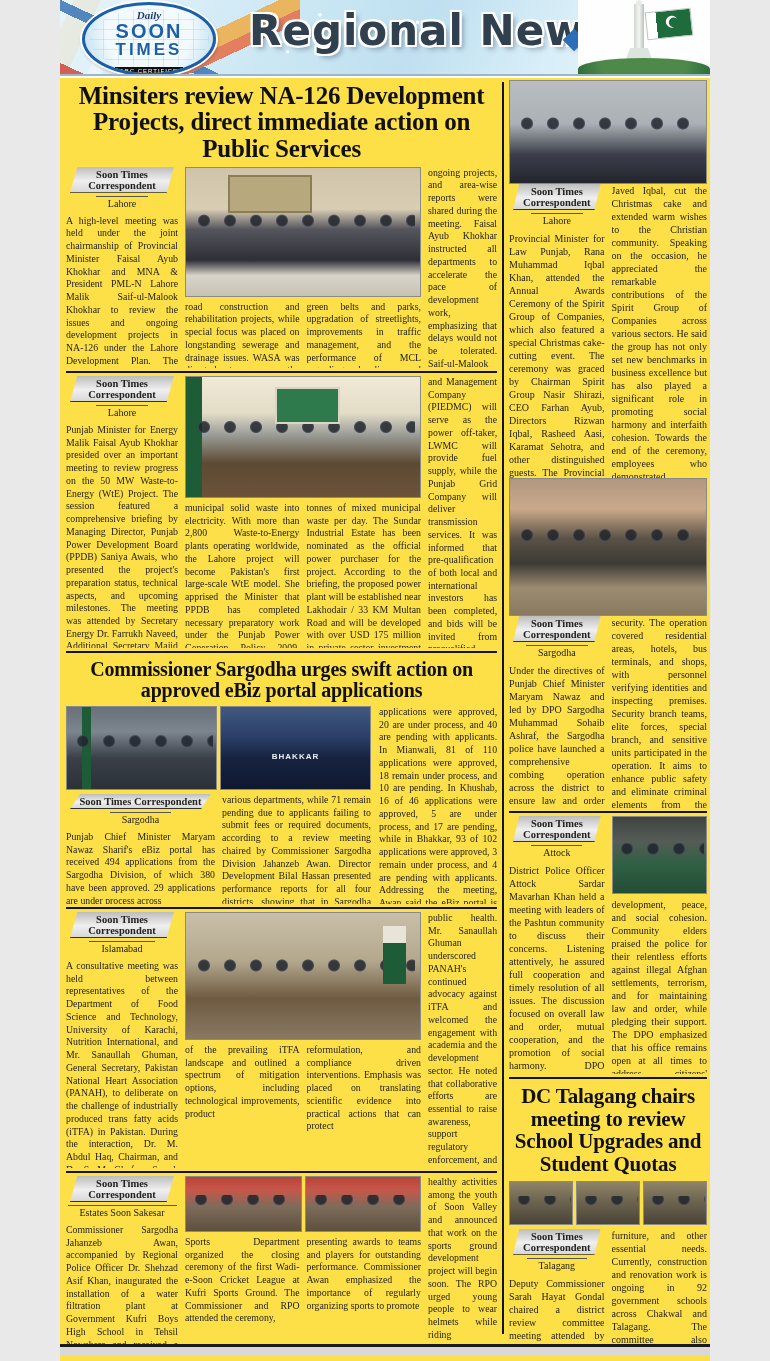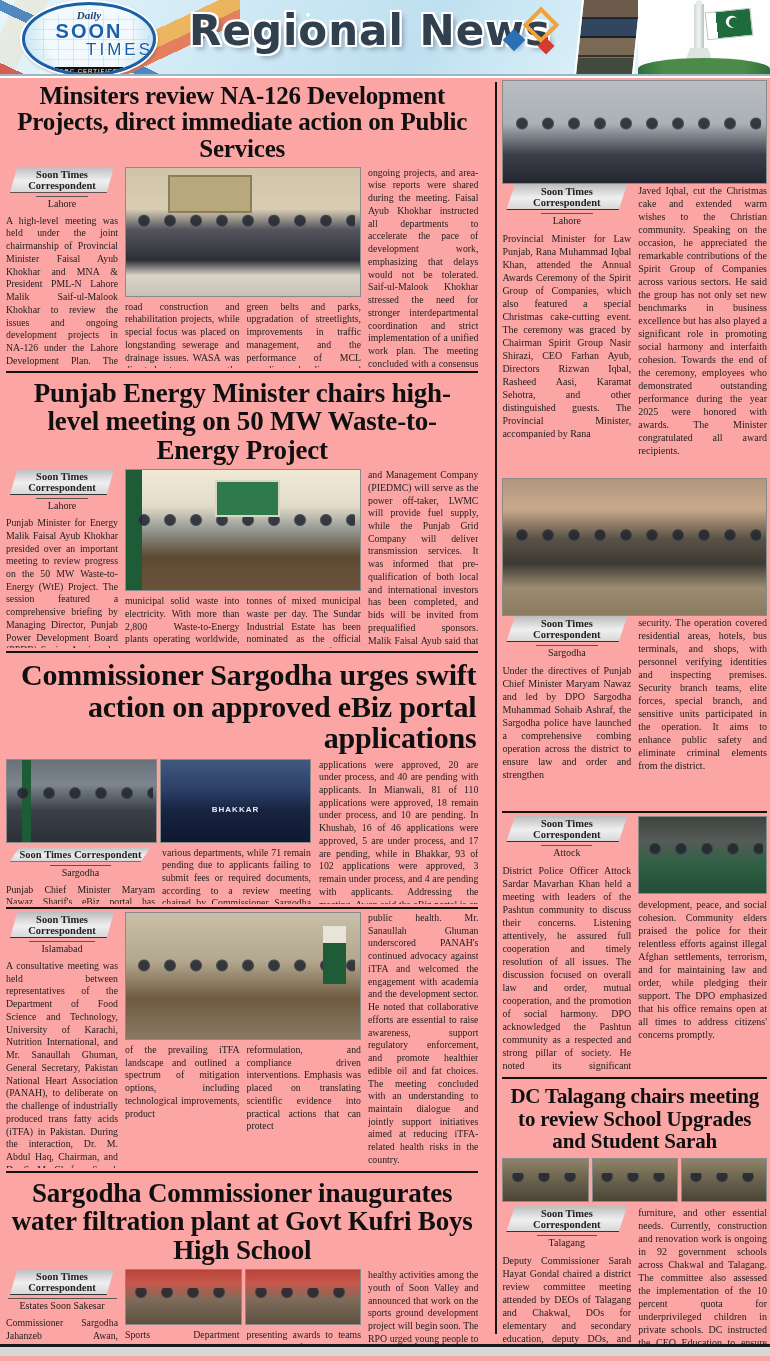--- a/index.html
+++ b/index.html
@@ -1,16 +1,16 @@
 <!DOCTYPE html>
 <html><head>
 <meta charset="utf-8">
 <style>
   html,body{margin:0;padding:0;background:#e9e9e9;}
-  .page{position:relative;width:770px;height:1361px;margin:0 auto;background:#fca5a5;overflow:hidden;
+  .page{position:relative;width:650px;height:1361px;margin:0 auto;background:#fde047;overflow:hidden;
         font-family:"Liberation Serif",serif;color:#1c1c1c;}
   
   header{position:relative;height:74px;overflow:hidden;
     background:linear-gradient(120deg,#e8f5fb 0%,#cfe9f5 30%,#bfe0f0 55%,#d8eef8 75%,#eef8fc 100%);}
   header::before{content:"";position:absolute;inset:0;
     background:
       linear-gradient(115deg,transparent 0 2%,#f7b23b22 2% 6%,transparent 6% 9%,#ffffff66 9% 11%,transparent 11%),
       radial-gradient(circle 2px at 40% 20%,#fff 0 1.5px,transparent 2px),
       radial-gradient(circle 2px at 48% 60%,#fff 0 1.5px,transparent 2px),
       radial-gradient(circle 2px at 55% 30%,#fff 0 1.5px,transparent 2px),
@@ -25,22 +25,22 @@
     background:radial-gradient(circle at 50% 40%,#f3fafd 0 55%,#d7ecf6 75%,#bcd9ea 100%);
     border:3px solid #1b5fa8;box-shadow:0 0 0 2px #ffffff,1px 2px 4px rgba(0,0,0,.35);
     text-align:center;overflow:hidden;}
   .logo::before{content:"";position:absolute;inset:4px;border-radius:50%;
     background:
       repeating-linear-gradient(0deg,transparent 0 9px,#9fc4dd55 9px 10px),
       repeating-linear-gradient(90deg,transparent 0 14px,#9fc4dd55 14px 15px);}
   .logo-daily{position:relative;font-style:italic;font-weight:bold;font-size:11px;color:#21406e;margin-top:4px;}
   .logo-soon{position:relative;font-family:"Liberation Sans",sans-serif;font-weight:bold;font-size:20px;
     letter-spacing:2px;color:#1b5fa8;line-height:1;text-shadow:1px 1px 0 #fff;}
-  .logo-times{position:relative;font-family:"Liberation Sans",sans-serif;font-weight:normal;font-size:17px;
-    letter-spacing:3px;color:#1b5fa8;line-height:1.05;text-shadow:1px 1px 0 #fff;text-align:right;}
+  .logo-times{position:relative;font-family:"Liberation Sans",sans-serif;font-weight:bold;font-size:17px;
+    letter-spacing:3px;color:#1b5fa8;line-height:1.05;text-shadow:1px 1px 0 #fff;}
   .logo-cert{position:relative;display:inline-block;margin-top:3px;font-family:"Liberation Sans",sans-serif;
     font-size:6px;letter-spacing:1px;color:#fff;background:#111;padding:1px 5px;}
   .page-title{position:absolute;left:170px;top:6px;width:400px;margin:0;text-align:center;
     font-family:"DejaVu Sans",sans-serif;font-weight:900;font-size:42px;letter-spacing:1px;
     color:#31404f;
     text-shadow:-2px 0 #fff,2px 0 #fff,0 -2px #fff,0 2px #fff,-2px -2px #fff,2px 2px #fff,-2px 2px #fff,2px -2px #fff,4px 4px 5px rgba(30,40,60,.35);}
   .diamonds{position:absolute;left:500px;top:10px;width:70px;height:54px;}
   .diamonds i{position:absolute;display:block;transform:rotate(45deg);}
   .diamonds i:nth-child(1){left:28px;top:2px;width:18px;height:18px;border:4px solid #f0a23c;}
   .diamonds i:nth-child(2){left:6px;top:22px;width:16px;height:16px;background:#2d6fb5;}
@@ -58,30 +58,30 @@
   .monument .flag{position:absolute;left:68px;top:10px;width:44px;height:26px;
     background:linear-gradient(90deg,#ffffff 0 22%,#1e6b3c 22%);border:1px solid #b9c4bd;
     transform:rotate(-6deg);}
   .monument .flag::before{content:"";position:absolute;right:12px;top:7px;width:10px;height:10px;border-radius:50%;
     box-shadow:-2px -1px 0 1px #fff;}
   .monument .grass{position:absolute;left:0;bottom:-6px;width:100%;height:22px;border-radius:50% 50% 0 0;
     background:radial-gradient(circle at 50% 0,#4d8a4a 0 60%,#2f6b3a 100%);}
   .mast-rule{height:2px;background:#9fb7c4;border-bottom:2px solid #fdfdfc;}
   
   main{display:flex;align-items:stretch;}
-  .colL{width:482px;padding:2px 16px 0 6px;}
+  .colL{width:482px;padding:2px 4px 0 6px;}
   .vrule{width:0;border-left:2px solid #141414;margin:4px 1px 10px 1px;}
   .colR{width:270px;padding:2px 3px 0 4px;}
   article{overflow:hidden;}
   .art-rule{border:none;border-top:2.5px solid #141414;margin:3px 0;}
   h2{font-family:"Liberation Serif",serif;font-weight:700;text-align:center;color:#101010;
      margin:3px 2px 5px 2px;line-height:1.05;letter-spacing:-.2px;}
   .h-a1{font-size:25px;}
   .h-a2{font-size:27px;}
-  .h-a3{font-size:30px;text-align:right;}
+  .h-a3{font-size:20px;}
   .h-a4{font-size:28px;}
   .h-a5{font-size:27px;}
   .h-r{font-size:23px;line-height:1.08;}
   .h-r4{font-size:21px;}
   p.txt{font-size:9.8px;line-height:1.3;text-align:justify;margin:0;color:#1d1d1d;overflow:hidden;}
   .colR p.txt{font-size:10px;}
   
   .byline{margin:0 0 4px 0;text-align:center;}
   .byline-box{display:block;margin:0 4px;padding:2px 0 1px 0;font-size:10.5px;font-weight:600;color:#222;
     background:linear-gradient(180deg,#bdbdbd,#efefef 55%,#d8d8d8);
@@ -173,21 +173,20 @@
             </div>
           </div>
           <div class="c4">
             <p class="txt">ongoing projects, and area-wise reports were shared during the meeting. Faisal Ayub Khokhar instructed all departments to accelerate the pace of development work, emphasizing that delays would not be tolerated. Saif-ul-Malook Khokhar stressed the need for stronger interdepartmental coordination and strict implementation of a unified work plan. The meeting concluded with a consensus to fast-track the provision of public services in NA-126, establish a 24/7 response mechanism, and set clear timelines for all departments. Representatives from MCL, LESCO, WASA, and others attended.</p>
           </div>
         </div>
       </article>
       <hr class="art-rule">
 
       <article style="height:272px;">
-        <h2 class="h-a2">Punjab Energy Minister chairs high-level meeting on 50 MW Waste-to-Energy Project</h2>
         <div class="body4">
           <div class="c1">
             <div class="byline">
               <div class="byline-box">Soon Times Correspondent</div>
               <span class="dateline">Lahore</span>
             </div>
             <p class="txt">Punjab Minister for Energy Malik Faisal Ayub Khokhar presided over an important meeting to review progress on the 50 MW Waste-to-Energy (WtE) Project. The session featured a comprehensive briefing by Managing Director, Punjab Power Development Board (PPDB) Saniya Awais, who presented the project's preparation status, technical aspects, and upcoming milestones. The meeting was attended by Secretary Energy Dr. Farrukh Naveed, Additional Secretary Majid Iqbal, and senior officers from relevant departments. During the briefing, MD PPDB informed the forum that the Waste-to-Energy project is based on advanced global technologies designed to convert</p>
           </div>
           <div class="cmid">
             <div class="photo heads ph-a2" style="height:120px;flex:none;"></div>
@@ -246,21 +245,20 @@
             </div>
           </div>
           <div class="c4">
             <p class="txt">public health. Mr. Sanaullah Ghuman underscored PANAH's continued advocacy against iTFA and welcomed the engagement with academia and the development sector. He noted that collaborative efforts are essential to raise awareness, support regulatory enforcement, and promote healthier edible oil and fat choices. The meeting concluded with an understanding to maintain dialogue and jointly support initiatives aimed at reducing iTFA-related health risks in the country.</p>
           </div>
         </div>
       </article>
       <hr class="art-rule">
 
       <article style="height:168px;">
-        <h2 class="h-a5">Sargodha Commissioner inaugurates water filtration plant at Govt Kufri Boys High School</h2>
         <div class="body4">
           <div class="c1">
             <div class="byline">
               <div class="byline-box">Soon Times Correspondent</div>
               <span class="dateline">Estates Soon Sakesar</span>
             </div>
             <p class="txt">Commissioner Sargodha Jahanzeb Awan, accompanied by Regional Police Officer Dr. Shehzad Asif Khan, inaugurated the installation of a water filtration plant at Government Kufri Boys High School in Tehsil Nowshera and received a briefing from Clean Water Authority officials. Following the inauguration, under the Commissioner's guidance, the Education and</p>
           </div>
           <div class="cmid">
             <div class="photos" style="height:56px;flex:none;">
@@ -324,21 +322,21 @@
           </div>
           <div>
             <div class="photo heads ph-r3" style="height:76px;margin-bottom:4px;"></div>
             <p class="txt">development, peace, and social cohesion. Community elders praised the police for their relentless efforts against illegal Afghan settlements, terrorism, and for maintaining law and order, while pledging their support. The DPO emphasized that his office remains open at all times to address citizens' concerns promptly.</p>
           </div>
         </div>
       </article>
       <hr class="art-rule">
 
       <article style="height:262px;">
-        <h2 class="h-r h-r4">DC Talagang chairs meeting to review School Upgrades and Student Sarah</h2>
+        <h2 class="h-r h-r4">DC Talagang chairs meeting to review School Upgrades and Student Quotas</h2>
         <div class="photos" style="height:44px;margin-bottom:4px;">
           <div class="photo heads ph-r4"></div>
           <div class="photo heads ph-r4"></div>
           <div class="photo heads ph-r4"></div>
         </div>
         <div class="duo">
           <div>
             <div class="byline">
               <div class="byline-box">Soon Times Correspondent</div>
               <span class="dateline">Talagang</span>

